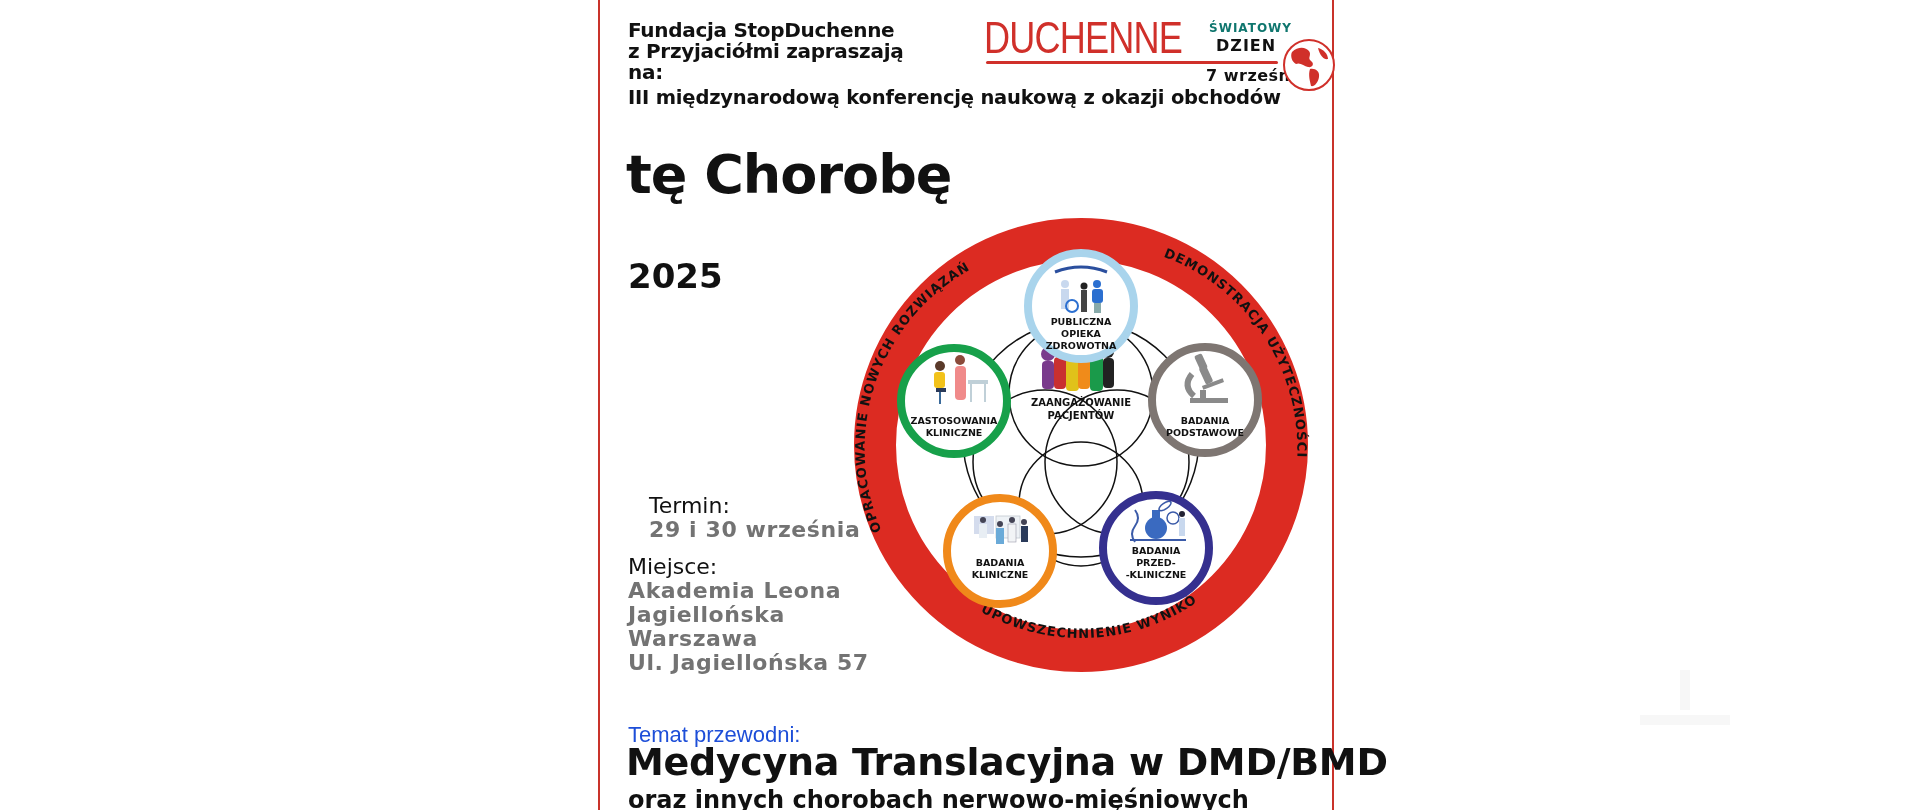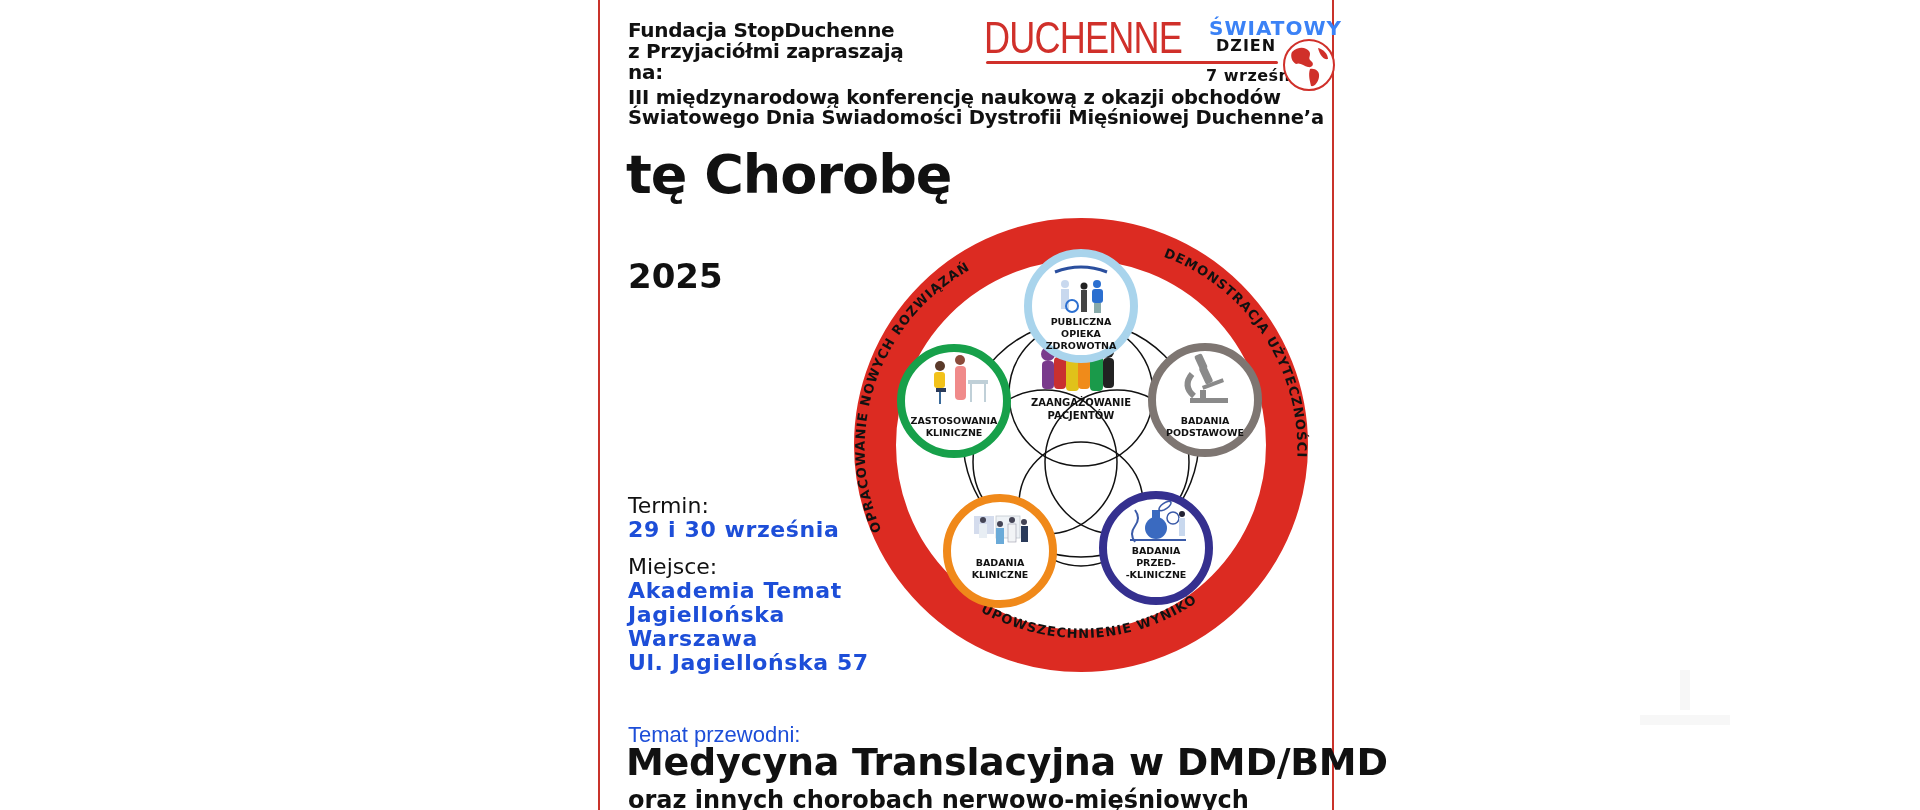--- a/index.html
+++ b/index.html
@@ -16,36 +16,36 @@
     left:628px; top:20px; font-family:"DejaVu Sans", sans-serif; font-weight:bold;
     font-size:20px; line-height:21px; color:#111; letter-spacing:-0.3px;
   }
   .intro div { white-space:nowrap; }
   .logo { left:984px; top:14px; width:360px; height:80px; }
   .logo-word {
     position:absolute; left:0; top:0; font-family:"Liberation Sans Narrow","Liberation Sans", sans-serif;
     font-size:44px; line-height:48px; color:#d0302a; letter-spacing:-1px; transform:scaleX(0.82); transform-origin:left top;
   }
   .logo-line { position:absolute; left:2px; top:47px; width:292px; height:3px; background:#d0302a; border-radius:2px; }
-  .logo-sw { position:absolute; left:225px; top:6px; font-weight:bold; font-size:20px; line-height:17px; color:#3b82f6; letter-spacing:1px; }
+  .logo-sw { position:absolute; left:225px; top:6px; font-weight:bold; font-size:12px; line-height:17px; color:#0f766e; letter-spacing:1px; }
   .logo-dz { position:absolute; left:232px; top:23px; font-weight:bold; font-size:16px; line-height:17px; color:#111; letter-spacing:1px; }
   .logo-date { position:absolute; left:198px; top:52px; font-weight:bold; font-size:16px; color:#111; letter-spacing:0.5px;margin-left:24px; }
   .globe { position:absolute; left:298px; top:24px; width:54px; height:54px; }
   .subtitle {
     left:628px; top:88px; width:680px; font-weight:bold; font-size:19.5px; line-height:20px; color:#111; letter-spacing:-0.2px;
   }
   .subtitle div { white-space:nowrap; }
   .title {
     left:626px; top:148px; font-weight:bold; font-size:54px; line-height:54px; color:#111; letter-spacing:-1px;
   }
   .title div { white-space:nowrap; }
   .year { left:628px; top:258px; font-weight:bold; font-size:34px; line-height:36px; color:#111; }
   .label { font-size:22px; line-height:24px; color:#111; font-weight:normal; }
-  .value { font-size:22px; line-height:24px; color:#1d4ed8; font-weight:bold; letter-spacing:0.6px; }
-  .termin { left:628px; top:494px; }
+  .value { font-size:22px; line-height:24px; color:#737373; font-weight:bold; letter-spacing:0.6px; }
+  .termin { left:649px; top:494px; }
   .miejsce { left:628px; top:555px; }
   .temat-label { left:628px; top:714px; font-family:"Liberation Sans", sans-serif; font-size:22px; color:#1d4ed8;margin-top:8px; }
   .temat { left:626px; top:744px; font-weight:bold; font-size:38px; line-height:36px; color:#111; letter-spacing:-0.3px; white-space:nowrap; }
   .temat2 { left:628px; top:786px; font-weight:bold; font-size:24px; line-height:28px; color:#111; white-space:nowrap; }
   .diagram { left:850px; top:214px; width:462px; height:462px; }
   .watermark { left:1630px; top:660px; width:110px; height:90px; opacity:0.06; }
 </style>
 </head>
 <body>
 
@@ -66,21 +66,20 @@
   <svg class="globe" viewBox="0 0 54 54">
     <circle cx="27" cy="27" r="25" fill="#fff" stroke="#d0302a" stroke-width="2"></circle>
     <path d="M10 14 C16 8 24 9 27 13 C30 17 25 20 29 23 C33 26 30 30 26 29 C22 28 18 24 14 26 C10 24 8 18 10 14Z" fill="#d0302a"></path>
     <path d="M28 31 C33 30 38 33 37 39 C36 45 32 49 29 48 C28 43 26 37 28 31Z" fill="#d0302a"></path>
     <path d="M36 10 C41 11 46 16 46 21 C42 22 38 18 36 10Z" fill="#d0302a"></path>
   </svg>
 </div>
 
 <div class="abs subtitle">
   <div>III międzynarodową konferencję naukową z okazji obchodów</div>
-  <div>Światowego Dnia Świadomości Dystrofii Mięśniowej Duchenne’a</div>
 </div>
 
 <div class="abs title">
   <div>tę Chorobę</div>
 </div>
 <div class="abs year">2025</div>
 
 <svg class="abs diagram" viewBox="0 0 462 462">
   <defs>
     <path id="arcLeft" d="M 38 330 A 205 205 0 0 1 170 36" fill="none"></path>
@@ -210,21 +209,21 @@
     <text x="306" y="364" text-anchor="middle" font-family="DejaVu Sans, sans-serif" font-weight="bold" font-size="9.5" fill="#111">-KLINICZNE</text>
   </g>
 </svg>
 
 <div class="abs termin">
   <div class="label">Termin:</div>
   <div class="value">29 i 30 września</div>
 </div>
 <div class="abs miejsce">
   <div class="label">Miejsce:</div>
-  <div class="value">Akademia Temat</div>
+  <div class="value">Akademia Leona</div>
   <div class="value">Jagiellońska</div>
   <div class="value">Warszawa</div>
   <div class="value">Ul. Jagiellońska 57</div>
 </div>
 
 <div class="abs temat-label">Temat przewodni:</div>
 <div class="abs temat">Medycyna Translacyjna w DMD/BMD</div>
 <div class="abs temat2">oraz innych chorobach nerwowo-mięśniowych</div>
 
 <svg class="abs watermark" viewBox="0 0 110 90">

